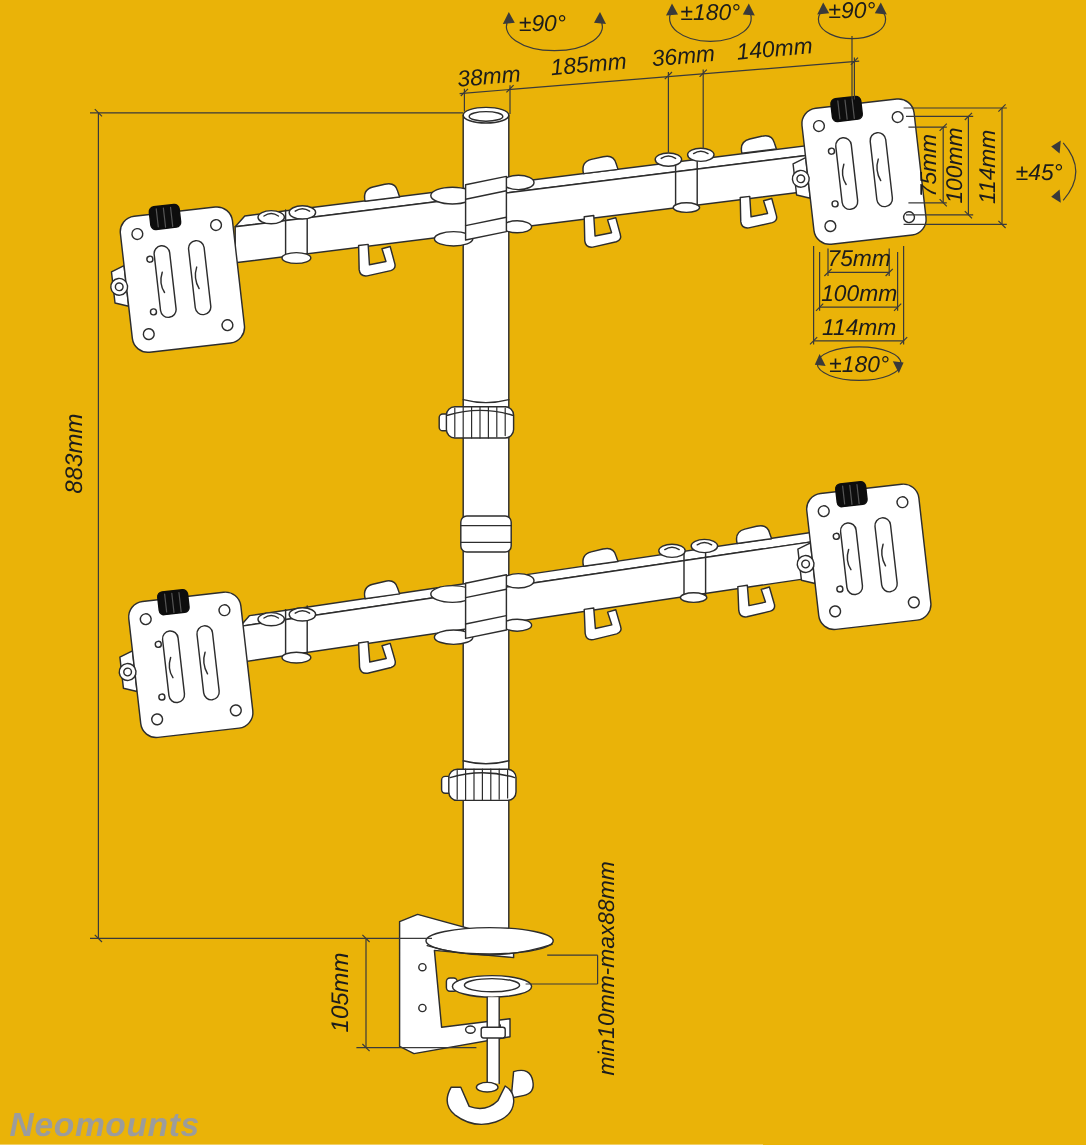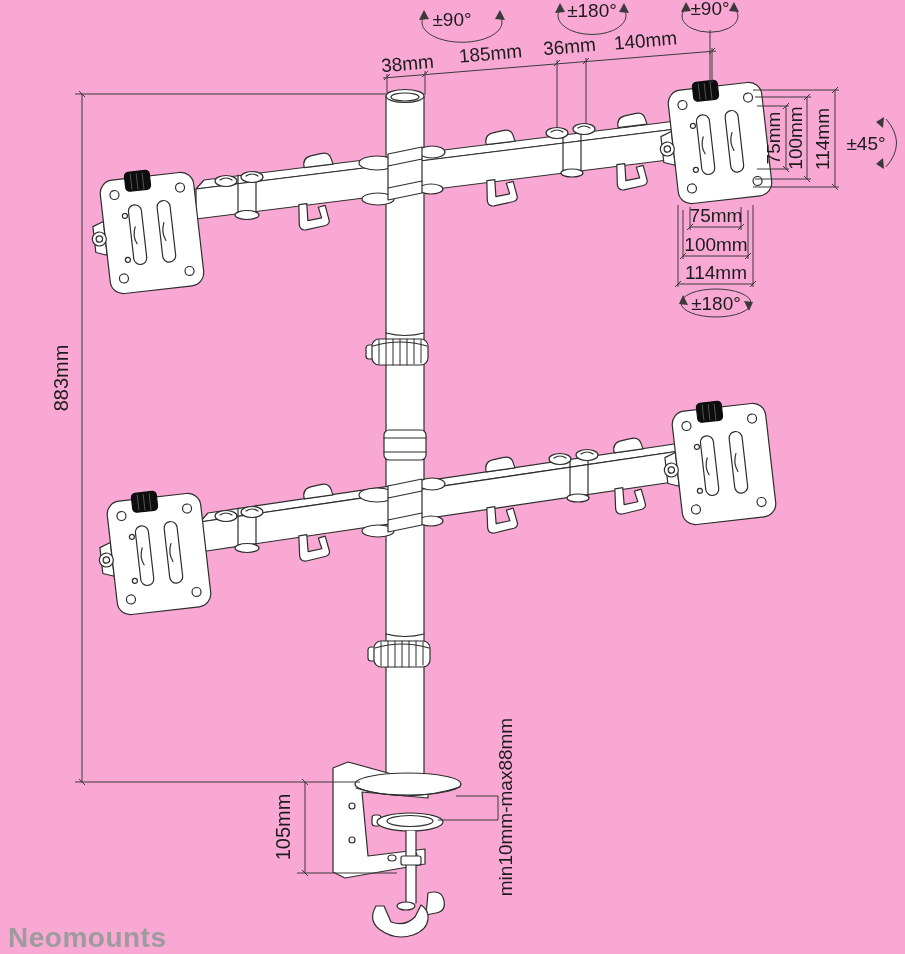--- a/index.html
+++ b/index.html
@@ -1,16 +1,16 @@
 <!DOCTYPE html>
 <html><head>
 <meta charset="utf-8">
 <style>
   html,body{margin:0;padding:0;background:#ffffff;}
-  .stage{position:relative;width:905px;height:954px;background:#f9a8d4;overflow:hidden;}
+  .stage{position:relative;width:905px;height:954px;background:#eab308;overflow:hidden;font-style:italic;}
   svg{display:block;}
   svg text{font-family:"Liberation Sans","DejaVu Sans",sans-serif;fill:#1c1c1c;stroke:none;}
   .dimtxt{font-size:19px;}
   .bigtxt{font-size:20px;}
   .logotxt{font-size:28px;font-weight:600;fill:#9c9c9c;letter-spacing:.5px;}
 </style>
 </head>
 <body>
 
 <div class="stage">

